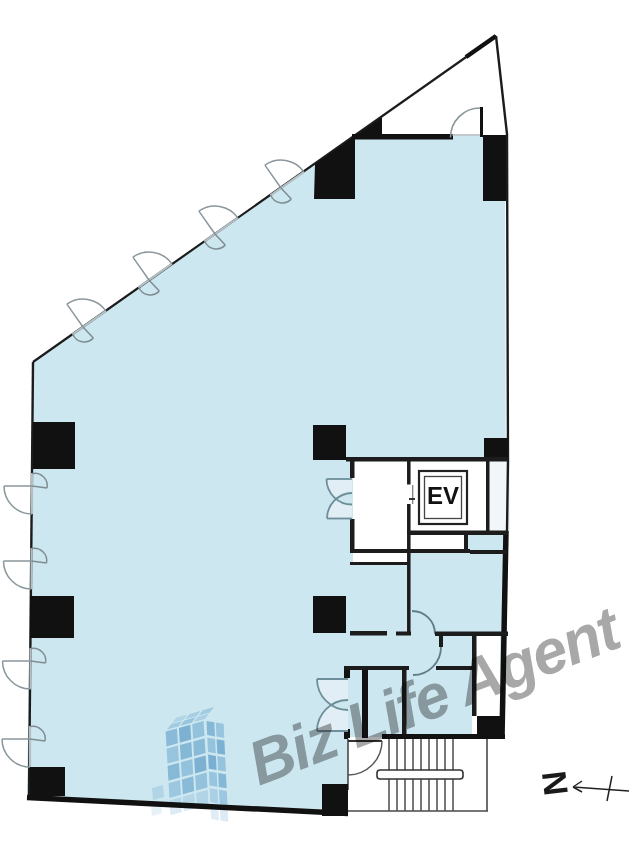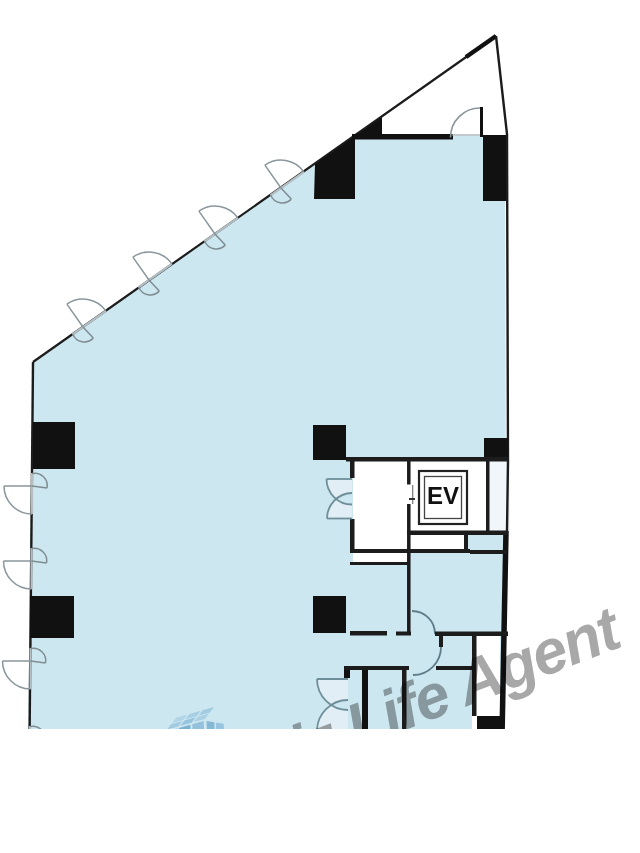--- a/index.html
+++ b/index.html
@@ -1,16 +1,16 @@
 <!DOCTYPE html>
 <html><head>
 <meta charset="utf-8">
 <style>
 html,body{margin:0;padding:0;background:#ffffff;font-family:"Liberation Sans",sans-serif;}
-#page{width:640px;height:729px;position:relative;overflow:hidden;background:#f0abfc;}
+#page{width:640px;height:853px;position:relative;overflow:hidden;background:#f0abfc;}
 </style>
 </head>
 <body>
 <div id="page">
 <svg width="640" height="853" viewBox="0 0 640 853" xmlns="http://www.w3.org/2000/svg">
 <defs>
 
 <g id="winsym2">
 <path d="M -13 0 L 28 0" fill="none" stroke="#b4bfc4" stroke-width="2.2"></path>
 <path d="M 0 0 L 0 -28" fill="none" stroke="#8a979c" stroke-width="1.5"></path>

